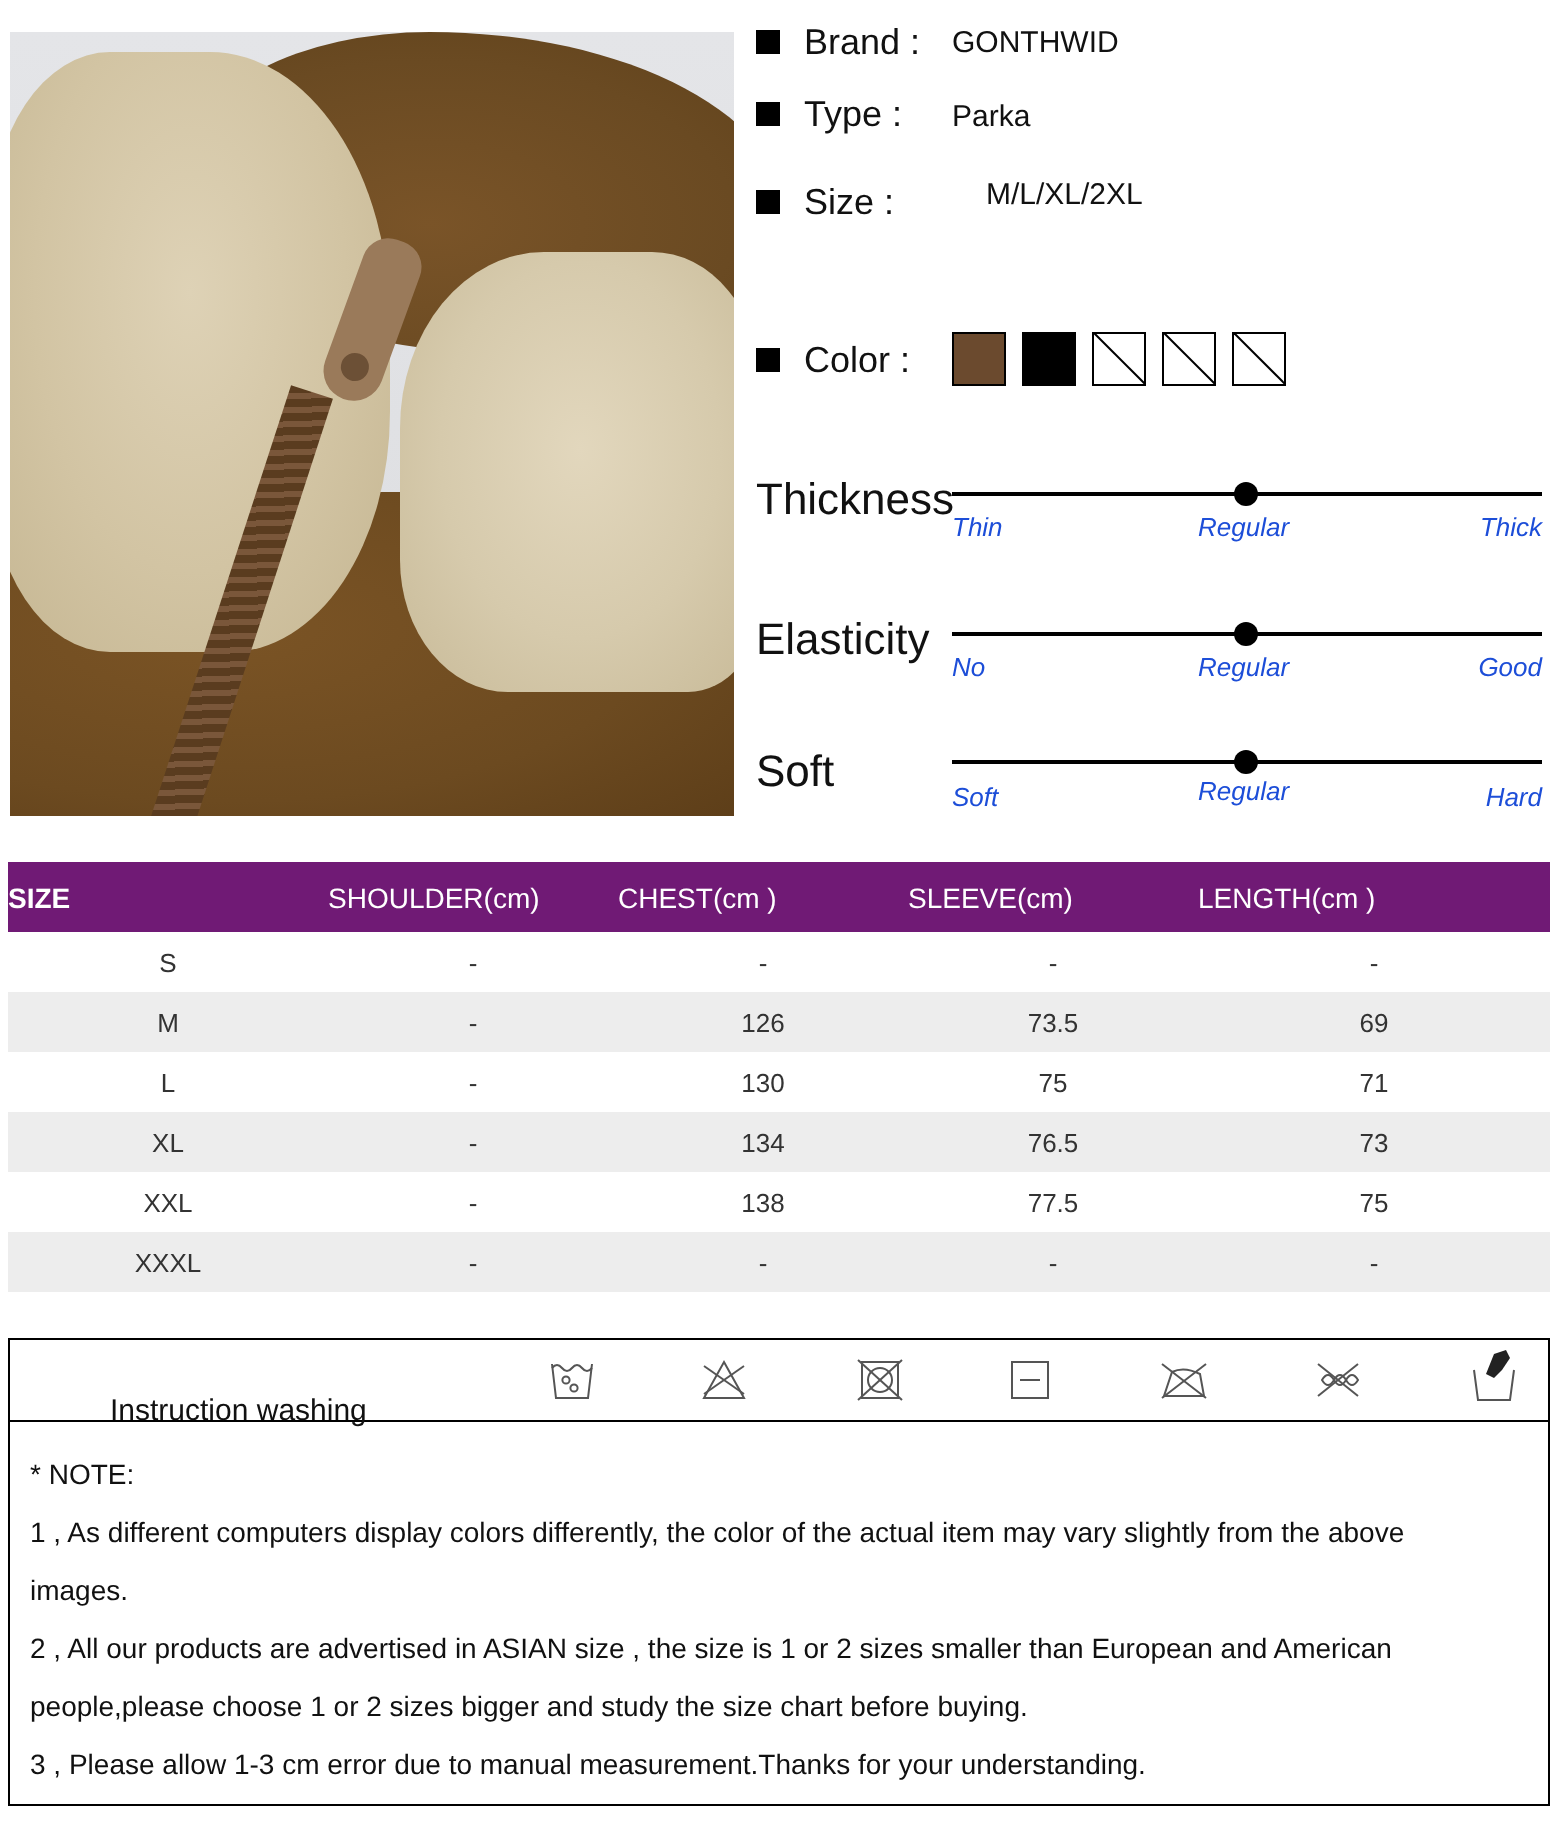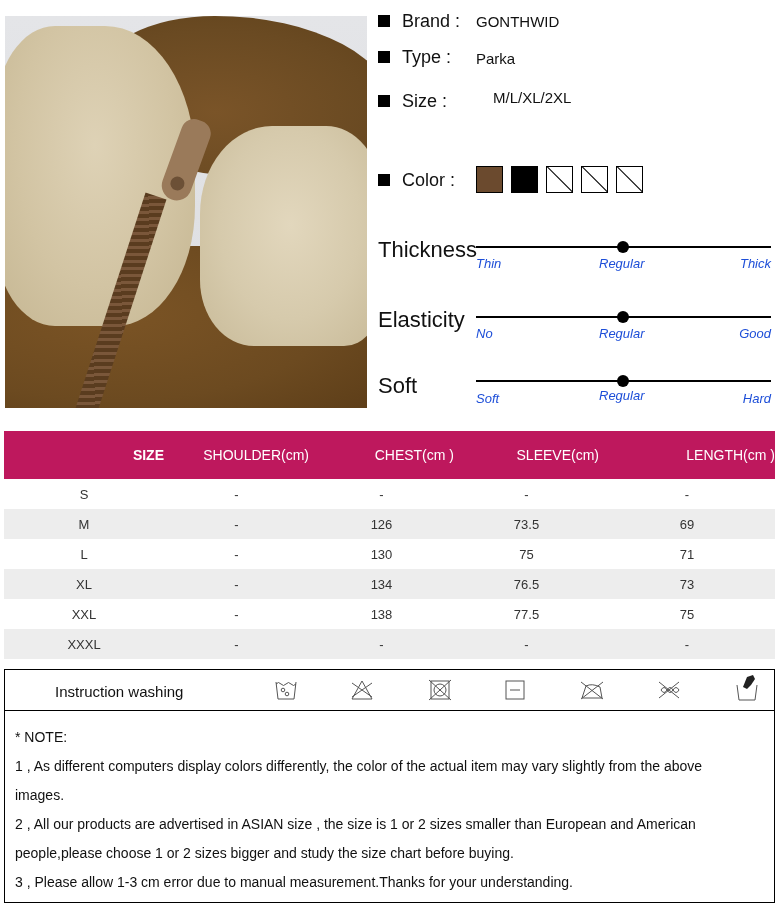--- a/index.html
+++ b/index.html
@@ -62,38 +62,38 @@
     
     .scale-title { position:absolute; left:378px; font-size:22px; color:#111; }
     .scale { position:absolute; left:476px; width:295px; height:40px; }
     .scale .line { position:absolute; left:0; right:0; top:0; height:2px; background:#000; }
     .scale .dot { position:absolute; top:-5px; width:12px; height:12px; border-radius:50%; background:#000; margin-left:-6px; }
     .scale .tick { position:absolute; top:10px; font-size:13px; font-style:italic; color:#1d4ed8; white-space:nowrap; }
 
     
     .size-table { position:absolute; left:4px; top:431px; width:771px; border-collapse:collapse; }
     .size-table th {
-      background:#be185d; color:#fff; font-weight:normal; font-size:14px; height:48px; text-align:right;
+      background:#701a75; color:#fff; font-weight:normal; font-size:14px; height:35px; text-align:left;
       font-family:"Liberation Sans", sans-serif;
     }
     .size-table th.first { font-weight:bold; }
     .size-table td { height:30px; text-align:center; font-size:13px; color:#333; }
     .size-table tr.alt td { background:#ededed; }
     .size-table col.c0 { width:160px; }
     .size-table col.c1 { width:145px; }
     .size-table col.c2 { width:145px; }
     .size-table col.c3 { width:145px; }
     .size-table col.c4 { width:176px; }
 
     
     .wash-box {
       position:absolute; left:4px; top:669px; width:771px; height:234px; border:1px solid #000;
     }
     .wash-head { position:relative; height:41px; border-bottom:1px solid #000; }
-    .wash-title { position:absolute; left:50px; top:13px; font-size:15px; color:#111; }
+    .wash-title { position:absolute; left:50px; top:27px; font-size:15px; color:#111; }
     .wash-icon { position:absolute; top:7px; width:26px; height:26px; }
     .notes { padding:12px 0 0 10px; font-size:14px; color:#111; line-height:29px; }
     .notes p { white-space:nowrap; }
   </style>
 </head>
 <body>
 
 <div class="photo">
   <div class="bg-sky"></div>
   <div class="brown-back"></div>

